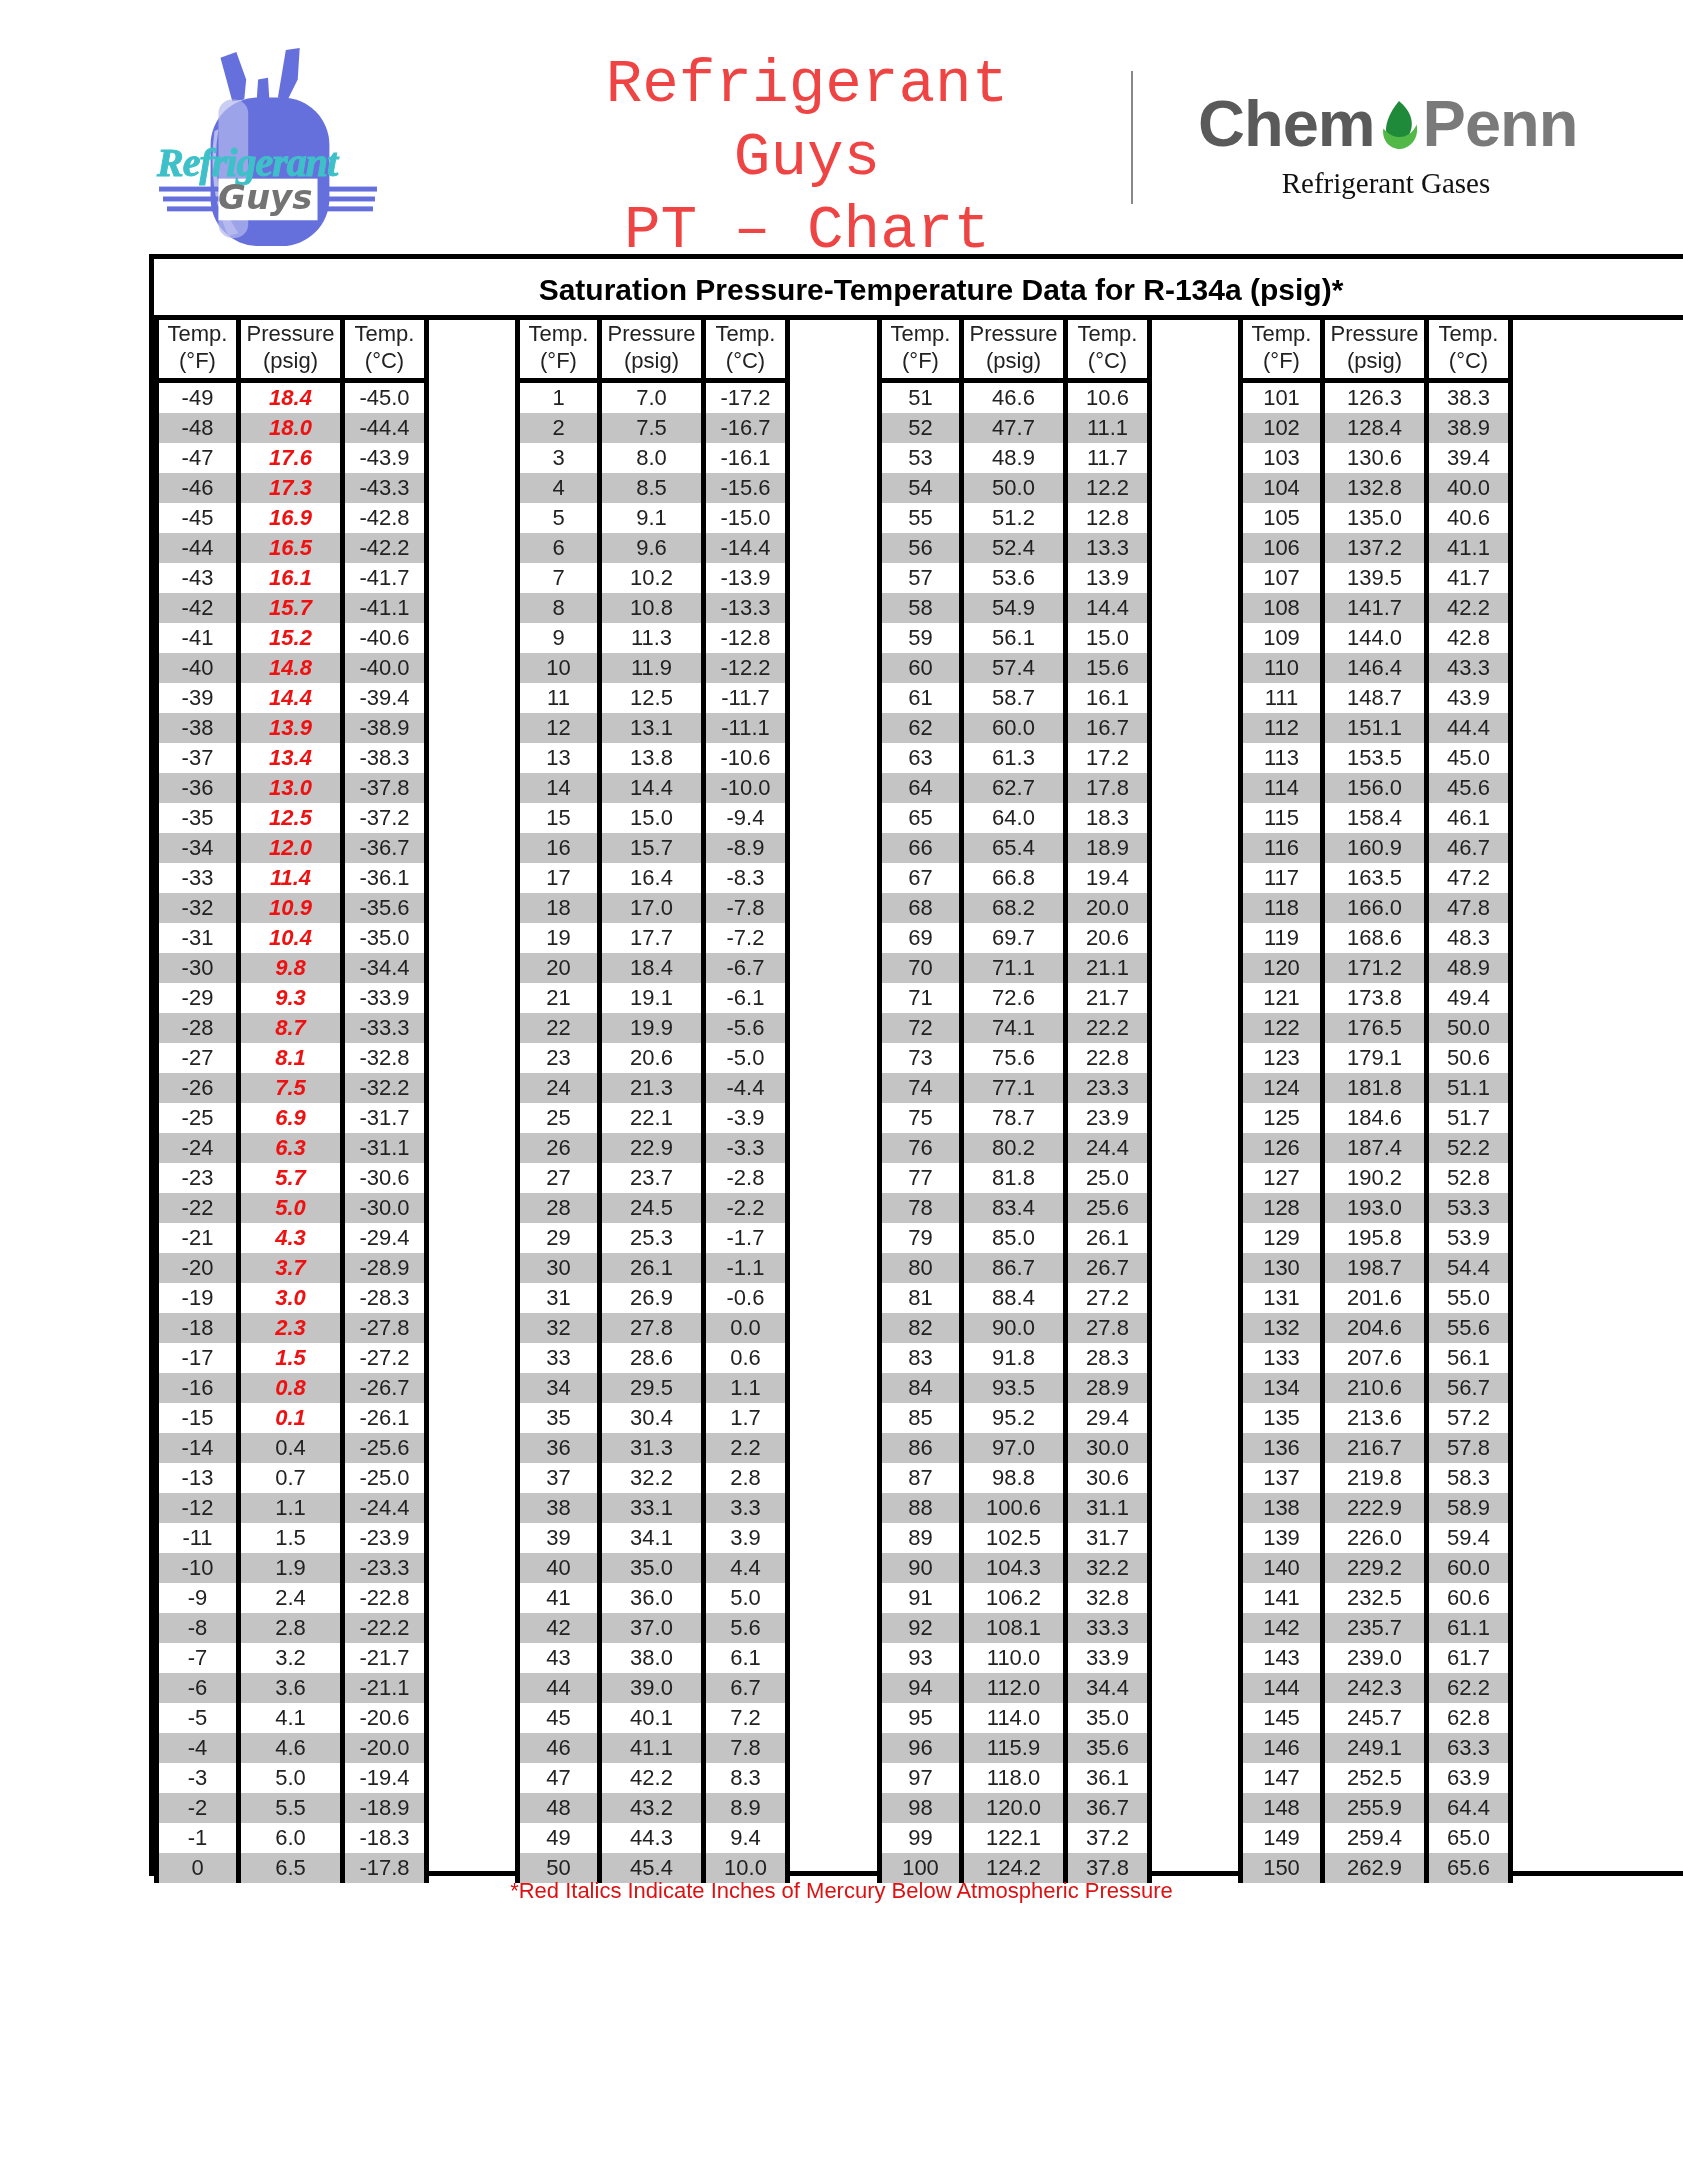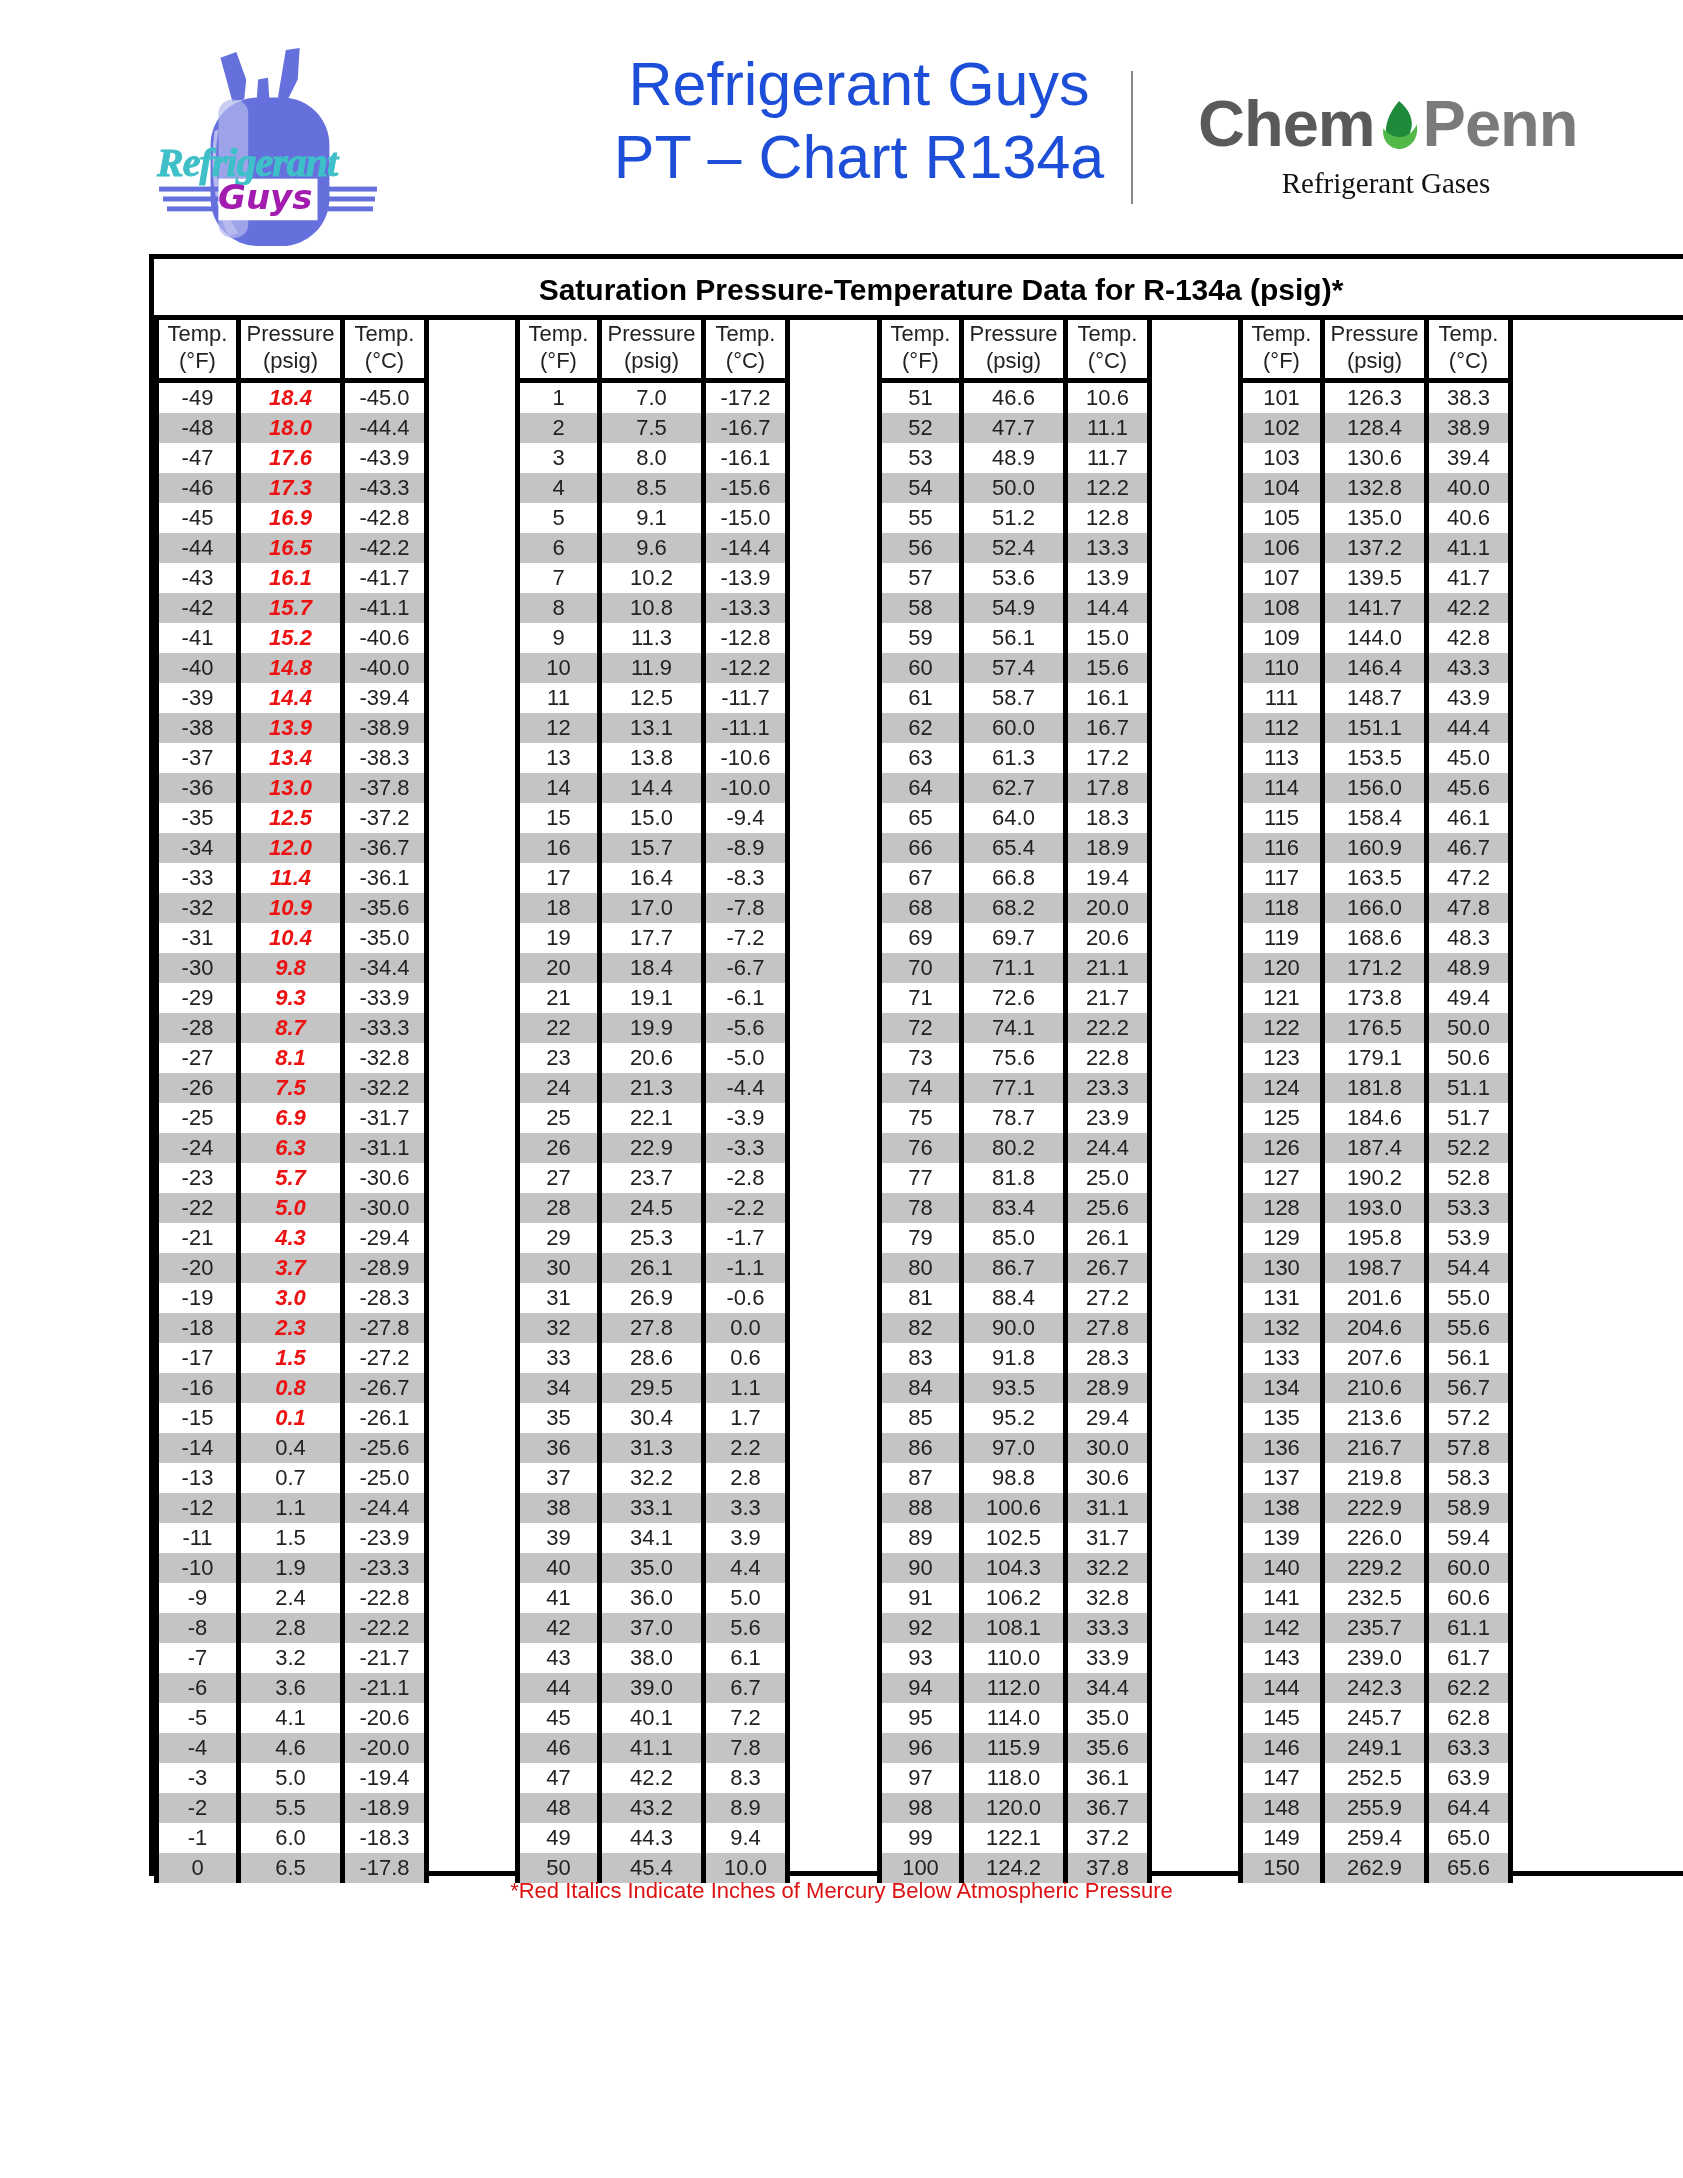--- a/index.html
+++ b/index.html
@@ -1,18 +1,18 @@
 <!DOCTYPE html>
 <html><head>
 <meta charset="utf-8">
 <style>
   html,body{margin:0;padding:0;background:#fff;}
   body{width:1683px;height:2178px;position:relative;font-family:"Liberation Sans",sans-serif;color:#000;overflow:hidden;}
   .logo-left{position:absolute;left:149px;top:40px;width:238px;height:208px;}
-  .title-block{position:absolute;left:582px;top:48px;width:554px;text-align:center;font-family:Liberation Sans, sans-serif;font-size:61px;line-height:73px;color:#1d4ed8;}
+  .title-block{position:absolute;left:530px;top:48px;width:554px;text-align:center;font-family:Liberation Mono, monospace;font-size:61px;line-height:73px;color:#ef4444;}
   .divider-v{position:absolute;left:1131px;top:71px;width:2px;height:133px;background:#888;}
   .chempenn{position:absolute;left:1198px;top:73px;width:396px;height:139px;margin-top:11px;}
   .chempenn .brand{font-family:"Liberation Sans",sans-serif;font-weight:bold;font-size:65px;letter-spacing:-1px;line-height:79px;white-space:nowrap;}
   .chempenn .chem{color:#5a5a5a;}
   .chempenn .penn{color:#7a7a7a;}
   .chempenn .leaf{display:inline-block;width:44px;height:53px;vertical-align:-6px;margin:0 2px;}
   .chempenn .tagline{font-family:"Liberation Serif",serif;font-size:29px;color:#111;text-align:center;margin-top:4px;margin-left:-20px;}
 
   .table-frame{position:absolute;left:149px;top:254px;width:1584px;height:1622px;border:5px solid #000;box-sizing:border-box;background:#fff;}
   .table-title{position:absolute;left:0;top:0;width:100%;height:61px;border-bottom:5px solid #000;box-sizing:border-box;text-align:center;font-weight:bold;font-size:30px;line-height:61px;}
@@ -35,21 +35,21 @@
     <path d="M138 10 L152 8 L150 40 L140 60 L130 58 Z" fill="#6670dd"></path>
     <rect x="62" y="58" width="120" height="150" rx="48" fill="#6670dd"></rect>
     <path d="M70 90 Q60 150 90 195 L80 198 Q58 150 66 92 Z" fill="#b5b9ee"></path>
     <rect x="70" y="60" width="30" height="140" rx="14" fill="#b5b9ee" opacity="0.7"></rect>
     <rect x="10" y="148" width="220" height="5" fill="#6670dd"></rect>
     <rect x="14" y="158" width="214" height="5" fill="#6670dd"></rect>
     <rect x="18" y="168" width="208" height="5" fill="#6670dd"></rect>
     <rect x="70" y="140" width="100" height="42" fill="#fff"></rect>
   </svg>
   <div style="position:absolute;left:8px;top:99px;font-family:Liberation Serif, serif;font-style:italic;font-weight:bold;font-size:40px;color:#3fc0c8;letter-spacing:-1px;-webkit-text-stroke:1px #3fc0c8;">Refrigerant</div>
-  <div style="position:absolute;left:69px;top:137px;font-family:'DejaVu Sans',sans-serif;font-style:italic;font-weight:bold;font-size:34px;color:#a21caf;text-align:right;">Guys</div>
+  <div style="position:absolute;left:69px;top:137px;font-family:'DejaVu Sans',sans-serif;font-style:italic;font-weight:bold;font-size:34px;color:#737373;text-align:right;">Guys</div>
 </div>
 
 <div class="title-block">
   <div>Refrigerant Guys</div>
   <div>PT – Chart R134a</div>
 </div>
 
 <div class="divider-v"></div>
 
 <div class="chempenn">

